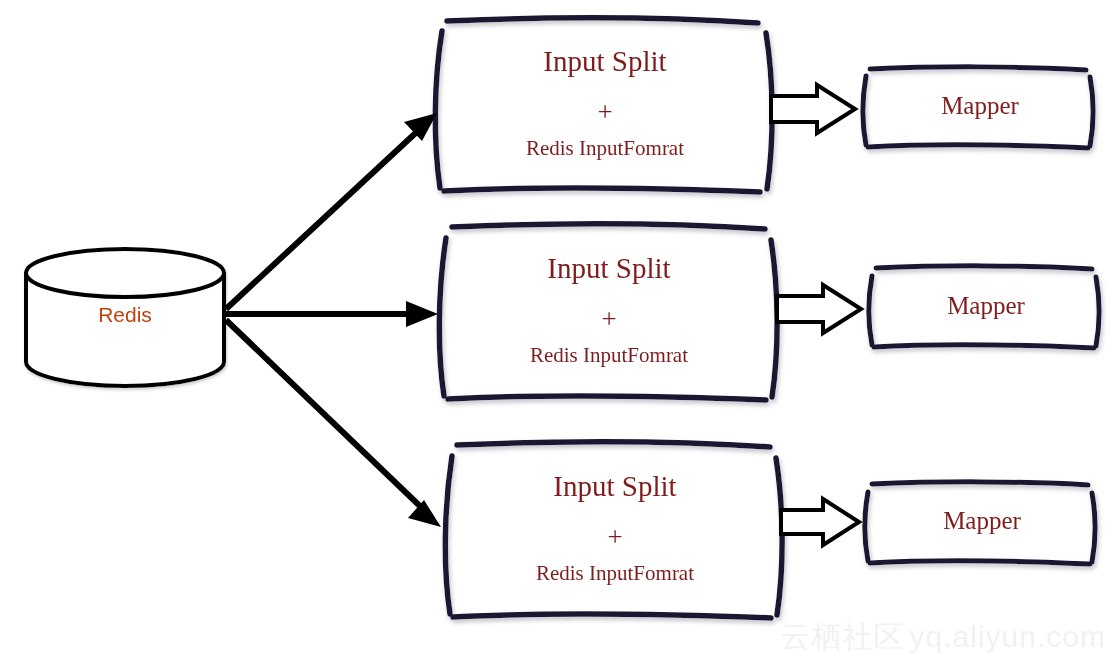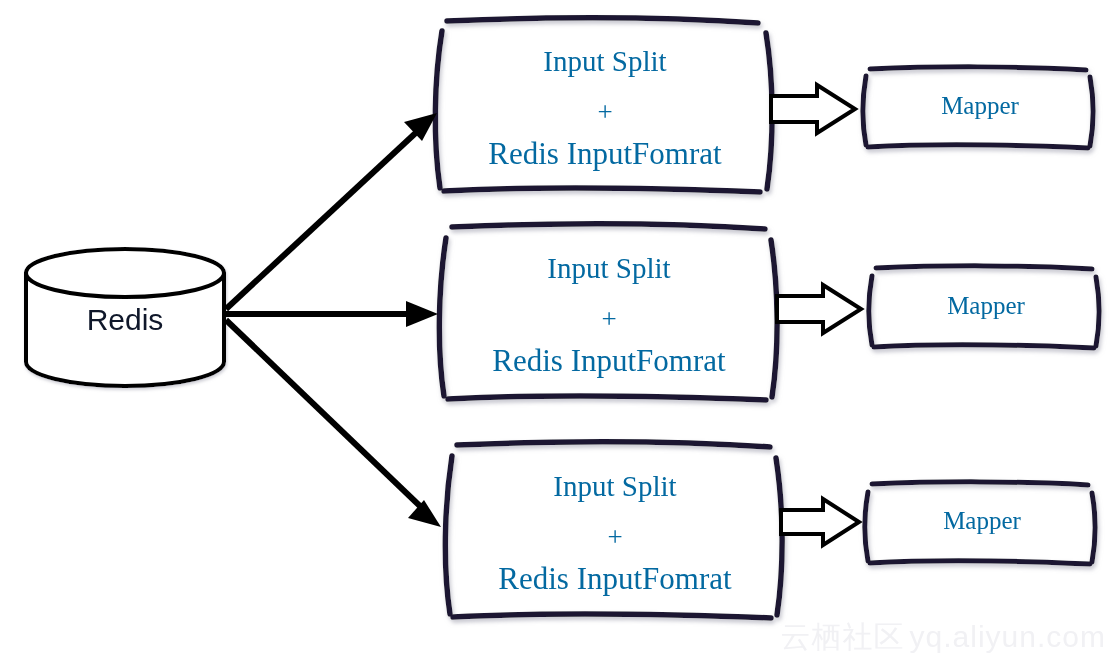--- a/index.html
+++ b/index.html
@@ -21,36 +21,36 @@
   #canvas svg.layer {
     position: absolute;
     left: 0;
     top: 0;
     width: 1118px;
     height: 662px;
   }
   .box-label {
     position: absolute;
     text-align: center;
-    color: #0369a1;
+    color: #7f1d1d;
     font-family: "Liberation Serif", "DejaVu Serif", serif;
     line-height: 1.0;
     white-space: nowrap;
     user-select: none;
   }
   .split-line-1 { font-size: 29px; }
   .split-plus   { font-size: 27px; }
-  .split-line-2 { font-size: 31px; }
+  .split-line-2 { font-size: 21px; }
   .mapper-text  { font-size: 25px; }
   .db-text {
     position: absolute;
     text-align: center;
-    color: #0f172a;
+    color: #c2410c;
     font-family: "Liberation Sans", "DejaVu Sans", sans-serif;
-    font-size: 30px;
+    font-size: 21px;
     white-space: nowrap;
     user-select: none;
   }
   .watermark {
     position: absolute;
     right: 12px;
     bottom: 4px;
     font-family: "Liberation Sans", "DejaVu Sans", sans-serif;
     font-size: 30px;
     color: #f1f1f4;

